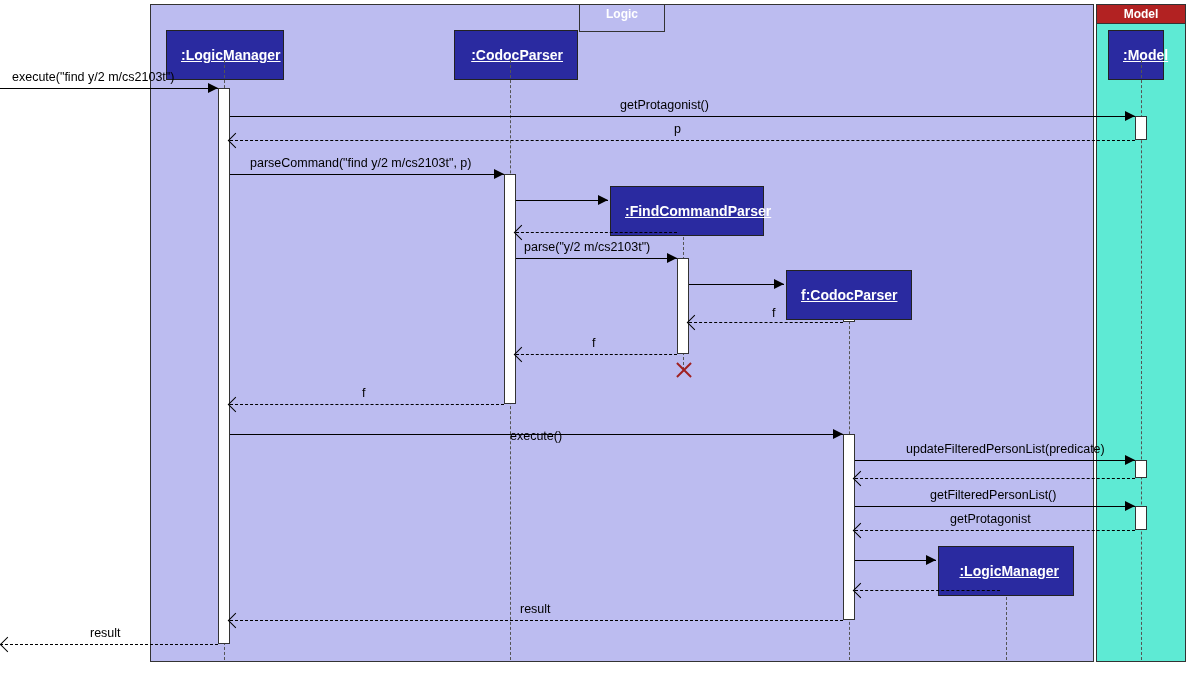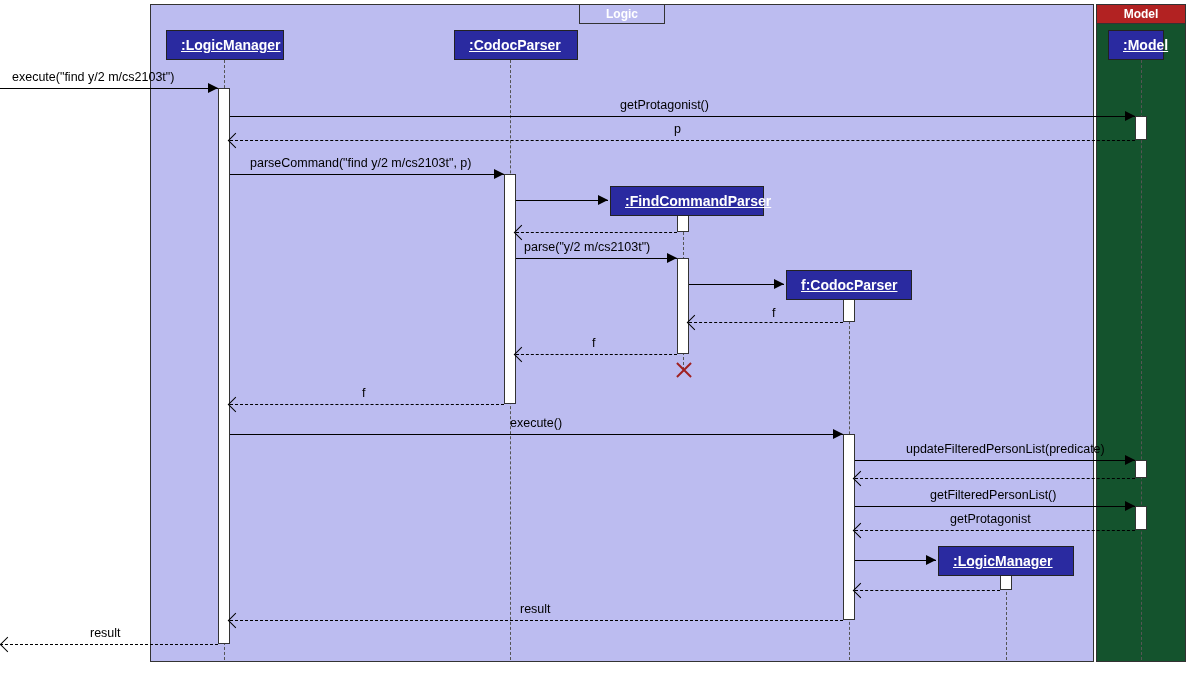--- a/index.html
+++ b/index.html
@@ -15,43 +15,43 @@
   .frame {
     position: absolute;
     border: 1px solid #333;
   }
   .frame-logic {
     left: 150px; top: 4px; width: 944px; height: 658px;
     background: #bcbcf0;
   }
   .frame-model {
     left: 1096px; top: 4px; width: 90px; height: 658px;
-    background: #14532d;
+    background: #5eead4;
   }
   .frame-label {
     position: absolute;
     top: 0; right: 0;
-    padding: 2px 26px 2px 26px;
+    padding: 2px 26px 10px 26px;
     border: 1px solid #333;
     border-top: none;
     border-right: none;
     font-weight: 600;
     color: #fff;
     font-size: 12px;
   }
   .frame-logic .frame-label { background: #bcbcf0; left: 50%; right: auto; transform: translateX(-50%); border-right: 1px solid #333; }
   .frame-model .frame-label { background: #b22222; width: 100%; text-align: center; border-right: none; border-left: none; padding: 2px 0; }
 
   .participant {
     position: absolute;
     background: #2a2aa0;
     color: #fff;
     border: 1px solid #222;
-    padding: 6px 14px;
-    text-align: left;
+    padding: 16px 14px;
+    text-align: right;
     font-weight: 600;
     font-size: 14px;
     text-decoration: underline;
   }
   .lifeline {
     position: absolute;
     border-left: 1.5px dashed #555;
     width: 0;
   }
   .activation {
@@ -173,21 +173,21 @@
 <div class="msg" style="left:592px; top:336px;">f</div>
 <div class="arrow-line dashed" style="left:516px; top:354px; width:161px;"></div>
 <div class="arrow-head left-open" style="left:516px; top:354px;"></div>
 
 <div class="destroy" style="left:673px; top:360px;"></div>
 
 <div class="msg" style="left:362px; top:386px;">f</div>
 <div class="arrow-line dashed" style="left:230px; top:404px; width:274px;"></div>
 <div class="arrow-head left-open" style="left:230px; top:404px;"></div>
 
-<div class="msg" style="left:510px; top:416px;">execute()</div>
+<div class="msg" style="left:510px; top:429px;">execute()</div>
 <div class="arrow-line" style="left:230px; top:434px; width:613px;"></div>
 <div class="arrow-head right-solid" style="left:833px; top:429px;"></div>
 
 <div class="msg" style="left:906px; top:442px;">updateFilteredPersonList(predicate)</div>
 <div class="arrow-line" style="left:855px; top:460px; width:280px;"></div>
 <div class="arrow-head right-solid" style="left:1125px; top:455px;"></div>
 <div class="arrow-line dashed" style="left:855px; top:478px; width:280px;"></div>
 <div class="arrow-head left-open" style="left:855px; top:478px;"></div>
 
 <div class="msg" style="left:930px; top:488px;">getFilteredPersonList()</div>

